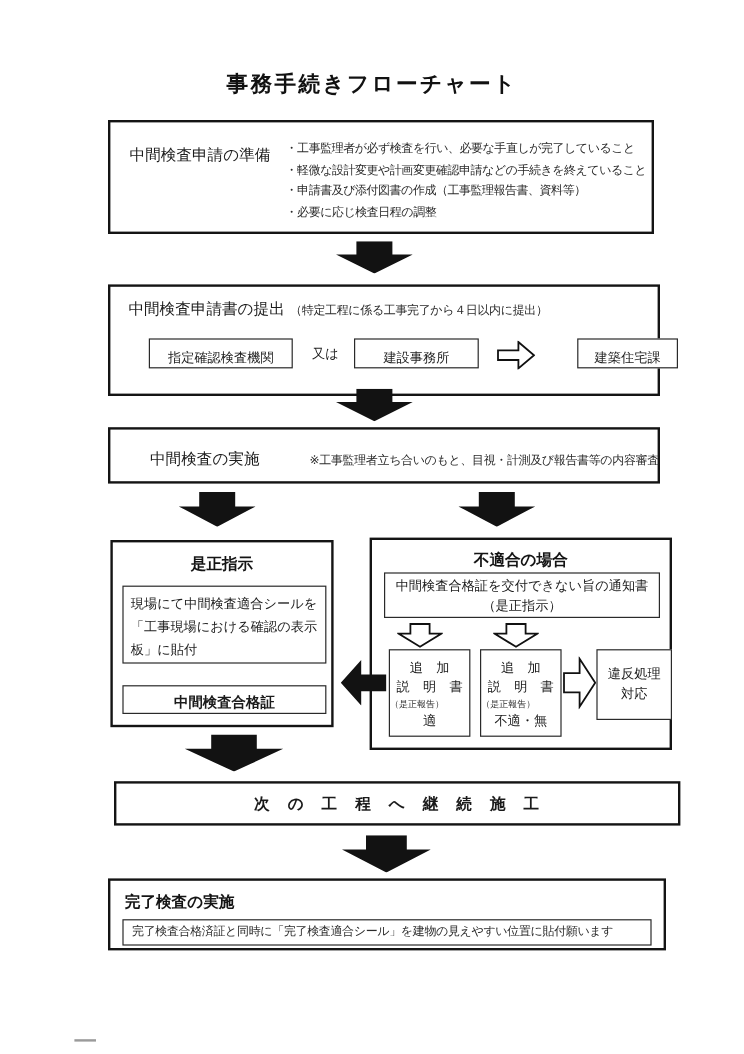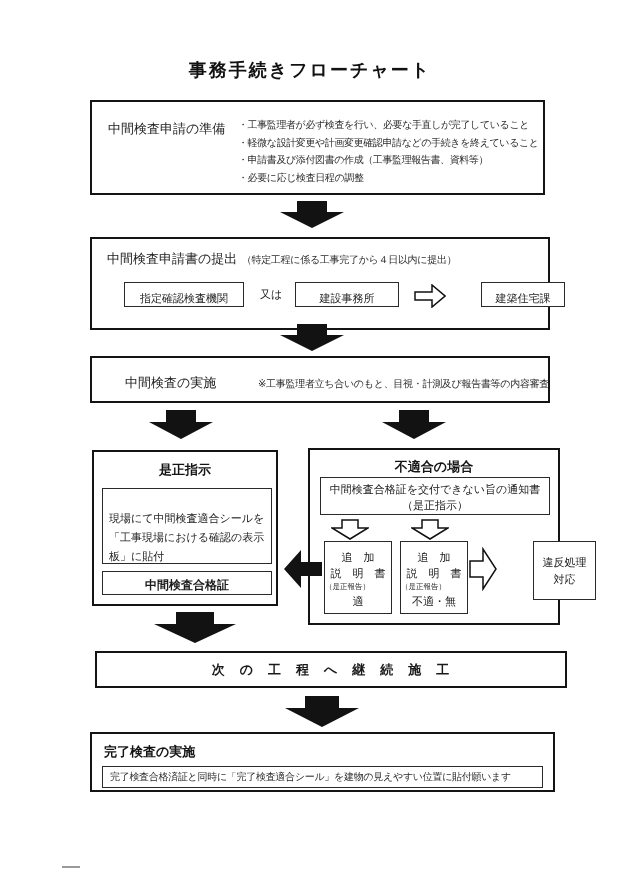--- a/index.html
+++ b/index.html
@@ -88,21 +88,21 @@
       </svg>
   </div>
   <div class="abs" style="left:382px; top:410px;">
     <svg width="64" height="29" viewBox="0 0 64 29">
         <polygon points="17,0 47,0 47,12 64,12 32,29 0,12 17,12" fill="#121212"></polygon>
       </svg>
   </div>
 
   <div class="box" style="left:92px; top:450px; width:186px; height:156px;">
     <div class="abs lbl13b ctr" style="left:0; top:9px; width:182px;">是正指示</div>
-    <div class="ibox" style="left:8px; top:36px; width:170px; height:76px; padding:20px 6px; font-size:11px; line-height:19px; color:#222;">
+    <div class="ibox" style="left:8px; top:36px; width:170px; height:65px; padding:6px 6px; font-size:11px; line-height:19px; color:#222;">
       <span>現場にて中間検査適合シールを「工事現場における確認の表示板」に貼付</span>
     </div>
     <div class="ibox cellbox" style="left:8px; top:119px; width:170px; height:24px; font-weight:bold; font-size:12px;">
       <span class="nw">中間検査合格証</span>
     </div>
   </div>
 
   <div class="box" style="left:308px; top:448px; width:252px; height:177px;font-family:Liberation Serif, serif;">
     <div class="abs lbl13b ctr" style="left:0; top:8px; width:248px;">不適合の場合</div>
     <div class="ibox ctr" style="left:10px; top:27px; width:230px; height:38px; padding-top:3px; font-size:11px; line-height:16px;">
@@ -129,21 +129,21 @@
       <div class="docline">追　加</div>
       <div class="docline">説　明　書</div>
       <div class="docsub">（是正報告）</div>
       <div class="docline nw">不適・無</div>
     </div>
     <div class="abs" style="left:159px; top:97px;">
       <svg width="28" height="44" viewBox="0 0 28 44">
           <polygon points="1,14 14,14 14,2 27,22 14,42 14,30 1,30" fill="#fff" stroke="#111" stroke-width="1.5"></polygon>
         </svg>
     </div>
-    <div class="ibox" style="left:187px; top:91px; width:63px; height:59px; padding-top:12px; font-size:11px; line-height:17px; text-align:center;margin-left:36px;">
+    <div class="ibox" style="left:187px; top:91px; width:63px; height:59px; padding-top:12px; font-size:11px; line-height:17px; text-align:center;">
       <div>違反処理</div>
       <div>対応</div>
     </div>
   </div>
 
   <div class="abs" style="left:284px; top:550px;">
     <svg width="38" height="38" viewBox="0 0 38 38">
         <polygon points="17,0 17,12 38,12 38,26 17,26 17,38 0,19" fill="#121212"></polygon>
       </svg>
   </div>

